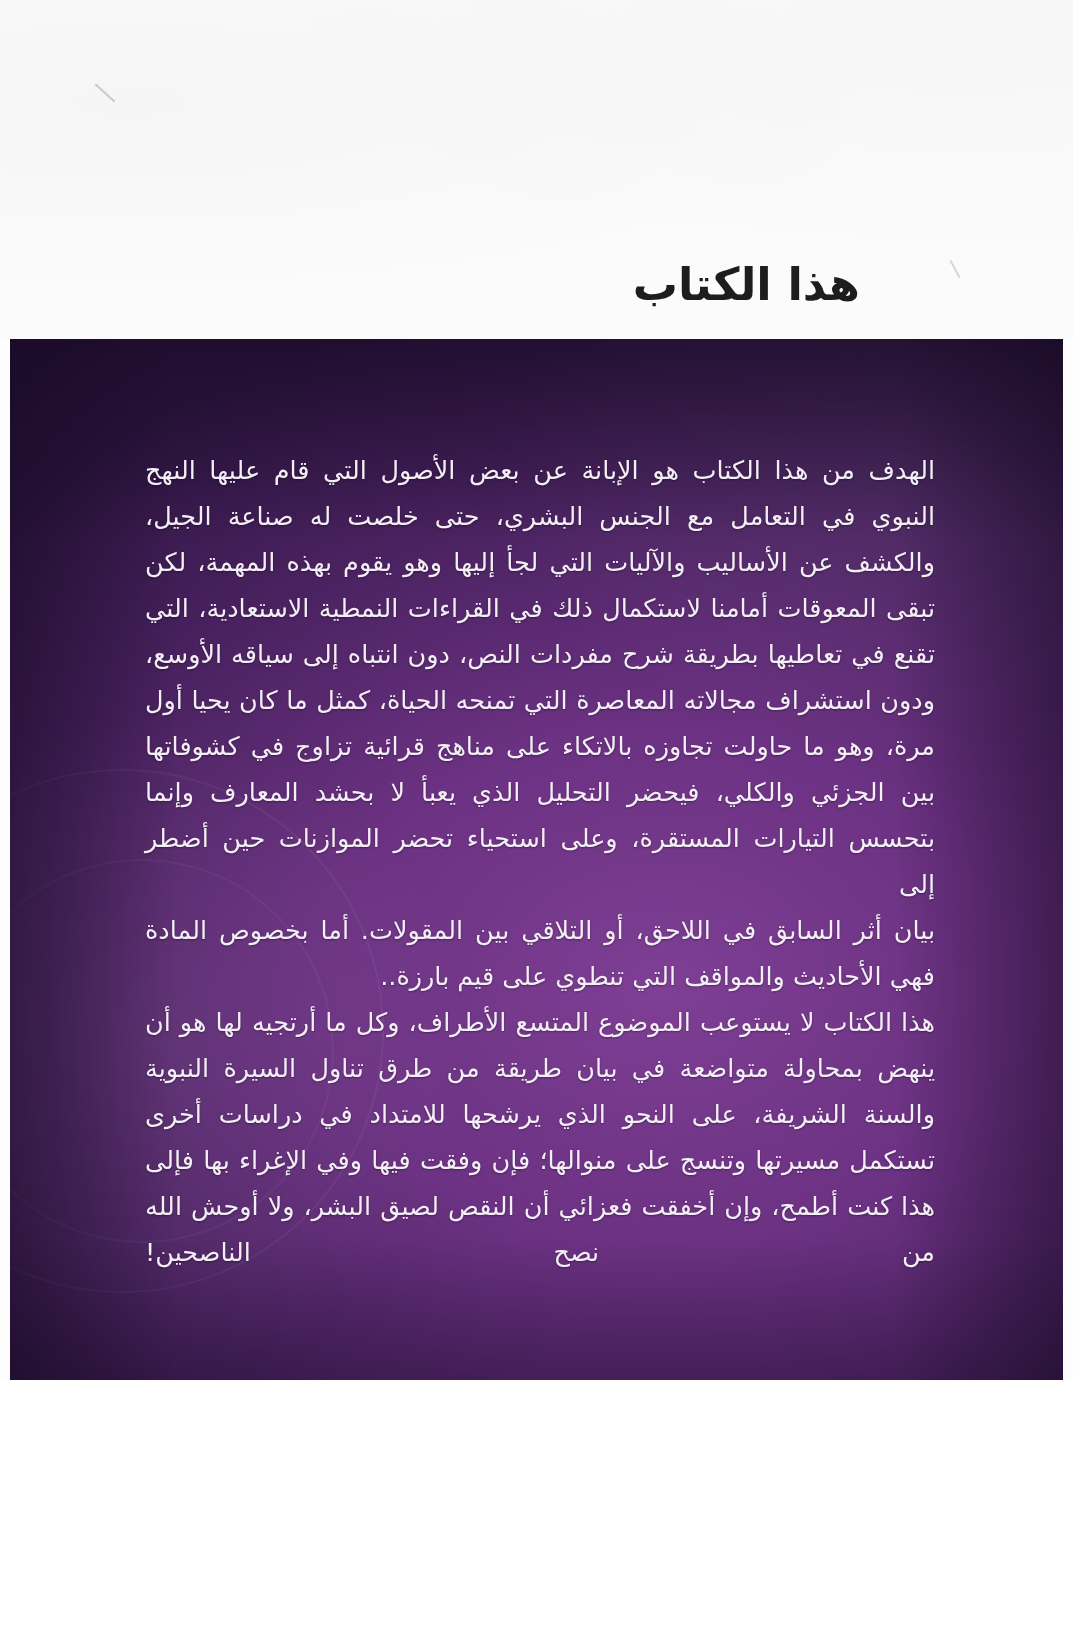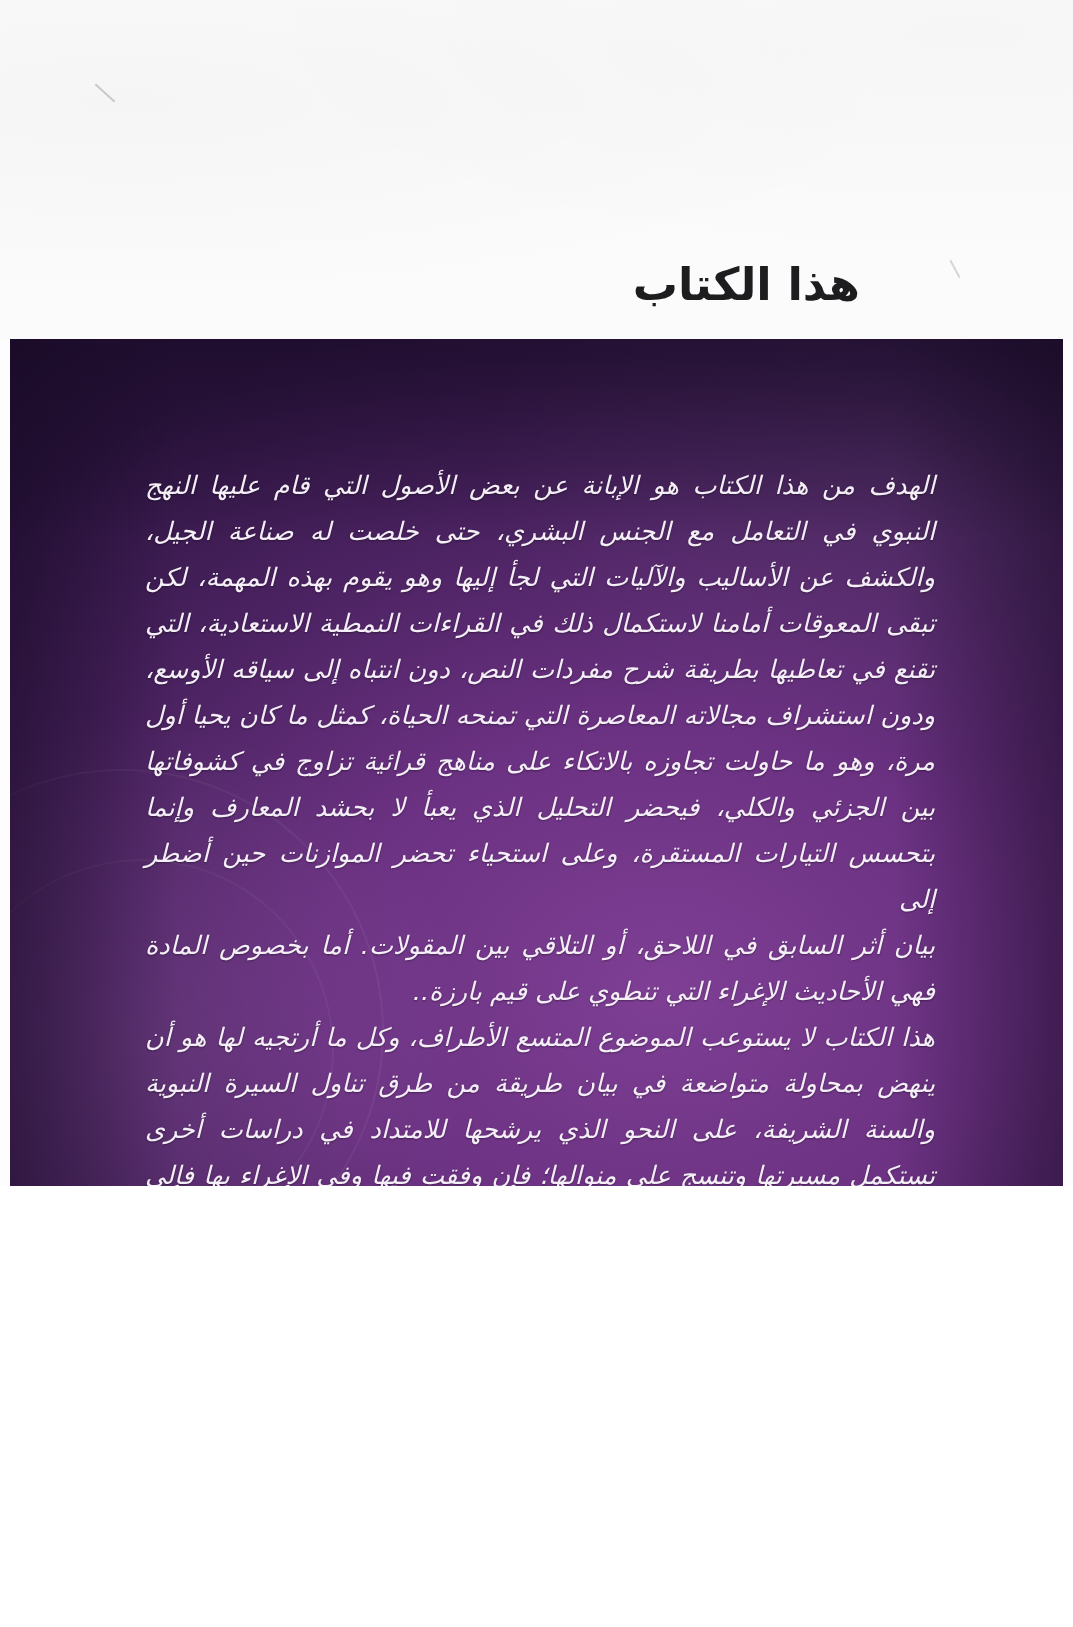--- a/index.html
+++ b/index.html
@@ -6,21 +6,21 @@
     margin: 0;
     padding: 0;
     background: #ffffff;
   }
   body {
     font-family: "DejaVu Sans", "Liberation Sans", sans-serif;
   }
   .page {
     position: relative;
     width: 1073px;
-    height: 1186px;
+    height: 1380px;
     margin: 0 auto;
     background: #fdfdfd;
     overflow: hidden;
   }
 
   
   .top-band {
     position: absolute;
     top: 0; left: 0;
     width: 1073px;
@@ -108,22 +108,21 @@
     text-align: justify;
     text-align-last: justify;
     color: #f4eef7;
     font-family: "DejaVu Sans", "Liberation Sans", sans-serif;
     font-size: 25.5px;
     line-height: 46px;
     letter-spacing: 0px;
     text-shadow: 0 1px 2px rgba(0,0,0,0.35);
   }
   .blurb p {
-    margin: 15px 0 0 0;
-    font-style: italic;
+    margin: 0 0 0 0;
   }
   .blurb p + p {
     margin-top: 0px;
   }
   .blurb p.last-loose {
     text-align-last: right;
   }
 
   
   .bottom-band {
@@ -186,21 +185,21 @@
 
   <div class="panel">
     <div class="swirl-d"></div>
     <div class="swirl-a"></div>
     <div class="swirl-b"></div>
     <div class="swirl-c"></div>
     <div class="vign"></div>
 
     <div class="blurb">
       <p>الهدف من هذا الكتاب هو الإبانة عن بعض الأصول التي قام عليها النهج النبوي في التعامل مع الجنس البشري، حتى خلصت له صناعة الجيل، والكشف عن الأساليب والآليات التي لجأ إليها وهو يقوم بهذه المهمة، لكن تبقى المعوقات أمامنا لاستكمال ذلك في القراءات النمطية الاستعادية، التي تقنع في تعاطيها بطريقة شرح مفردات النص، دون انتباه إلى سياقه الأوسع، ودون استشراف مجالاته المعاصرة التي تمنحه الحياة، كمثل ما كان يحيا أول مرة، وهو ما حاولت تجاوزه بالاتكاء على مناهج قرائية تزاوج في كشوفاتها بين الجزئي والكلي، فيحضر التحليل الذي يعبأ لا بحشد المعارف وإنما بتحسس التيارات المستقرة، وعلى استحياء تحضر الموازنات حين أضطر إلى</p>
-      <p class="last-loose">بيان أثر السابق في اللاحق، أو التلاقي بين المقولات. أما بخصوص المادة فهي الأحاديث الإغراء التي تنطوي على قيم بارزة..</p>
+      <p class="last-loose">بيان أثر السابق في اللاحق، أو التلاقي بين المقولات. أما بخصوص المادة فهي الأحاديث والمواقف التي تنطوي على قيم بارزة..</p>
       <p>هذا الكتاب لا يستوعب الموضوع المتسع الأطراف، وكل ما أرتجيه لها هو أن ينهض بمحاولة متواضعة في بيان طريقة من طرق تناول السيرة النبوية والسنة الشريفة، على النحو الذي يرشحها للامتداد في دراسات أخرى تستكمل مسيرتها وتنسج على منوالها؛ فإن وفقت فيها وفي الإغراء بها فإلى هذا كنت أطمح، وإن أخفقت فعزائي أن النقص لصيق البشر، ولا أوحش الله من نصح الناصحين!</p>
     </div>
   </div>
 
   <div class="bottom-band"></div>
 
 
   <div class="dot-mark"></div>
 
 </div>

